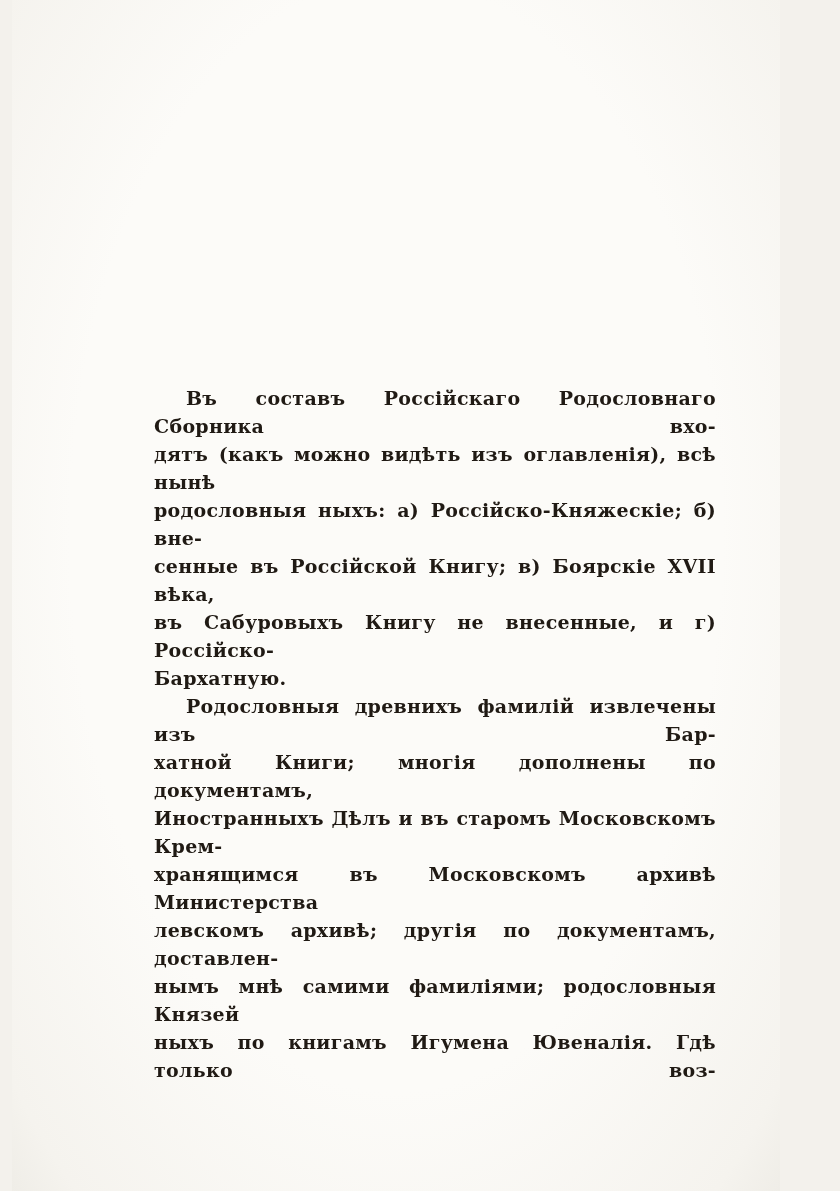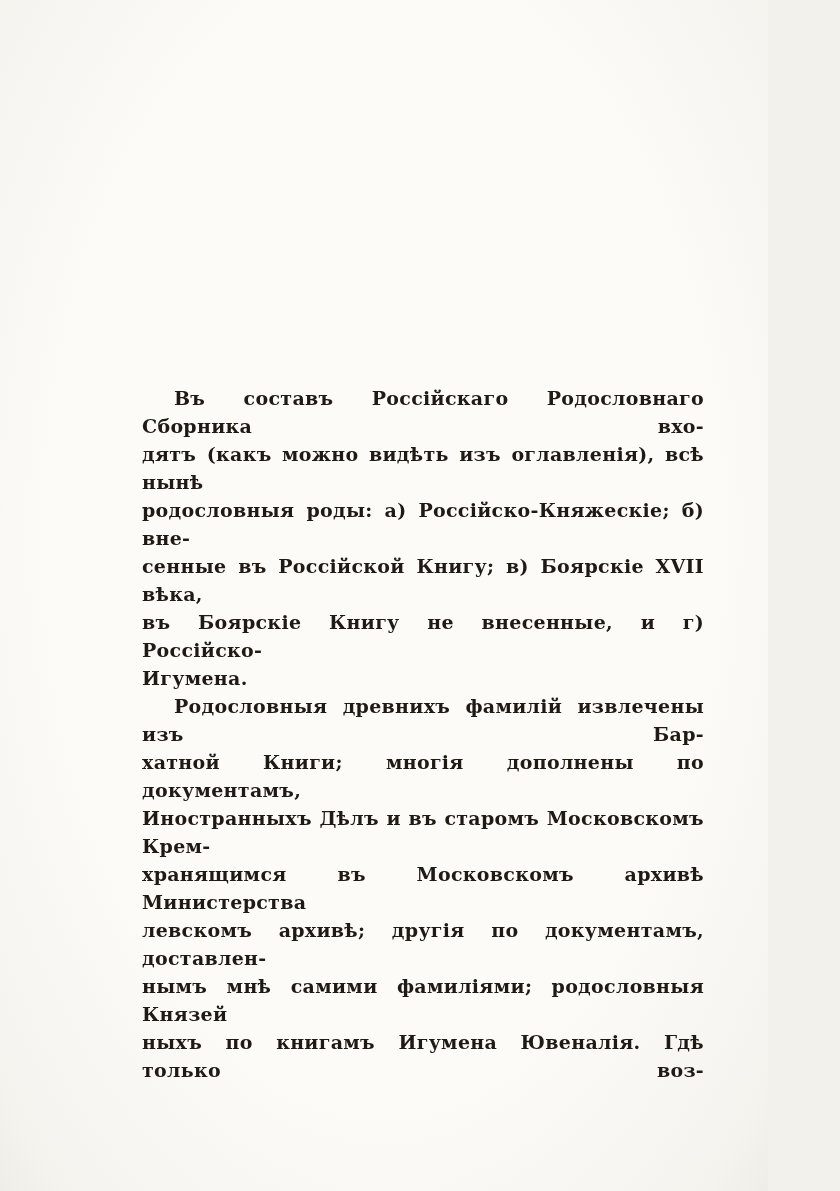--- a/index.html
+++ b/index.html
@@ -8,21 +8,21 @@
   }
   body {
     width: 840px;
     height: 1191px;
     overflow: hidden;
     background: #f3f1ec;
     font-family: "DejaVu Serif", "Liberation Serif", serif;
   }
   .page {
     position: absolute;
-    left: 0; top: 0;
+    left: 12px; top: 0;
     width: 768px;
     height: 1191px;
     background: radial-gradient(ellipse at 50% 45%, #fcfbf8 60%, #f5f3ee 92%, #efede7 100%);
   }
   .text-block {
     position: absolute;
     left: 142px;
     top: 384px;
     width: 562px;
     color: #201a14;
@@ -48,24 +48,24 @@
   }
 </style>
 </head>
 <body>
 
 <div class="page">
   <div class="text-block">
       <div class="paragraph indent">
         <div class="line"><span>Въ составъ Россійскаго Родословнаго Сборника вхо-</span></div>
         <div class="line"><span>дятъ (какъ можно видѣть изъ оглавленія), всѣ </span><span class="it">нынѣ</span></div>
-        <div class="line"><span class="it">родословныя</span><span> роды: </span><span class="it">а)</span><span> Россійско-Княжескіе; </span><span class="it">б)</span><span> вне-</span></div>
+        <div class="line"><span class="it">родословныя</span><span> ныхъ: </span><span class="it">а)</span><span> Россійско-Княжескіе; </span><span class="it">б)</span><span> вне-</span></div>
         <div class="line"><span>сенные въ Россійской Книгу; </span><span class="it">в)</span><span> Боярскіе XVII вѣка,</span></div>
-        <div class="line"><span>въ Боярскіе Книгу не внесенные, и </span><span class="it">г)</span><span> Россійско-</span></div>
-        <div class="line last"><span>Игумена.</span></div>
+        <div class="line"><span>въ Сабуровыхъ Книгу не внесенные, и </span><span class="it">г)</span><span> Россійско-</span></div>
+        <div class="line last"><span>Бархатную.</span></div>
       </div>
       <div class="paragraph indent">
         <div class="line"><span>Родословныя древнихъ фамилій извлечены изъ Бар-</span></div>
         <div class="line"><span>хатной Книги; многія дополнены по документамъ,</span></div>
         <div class="line"><span>Иностранныхъ Дѣлъ и въ старомъ Московскомъ Крем-</span></div>
         <div class="line"><span>хранящимся въ Московскомъ архивѣ Министерства</span></div>
         <div class="line"><span>левскомъ архивѣ; другія по документамъ, доставлен-</span></div>
         <div class="line"><span>нымъ мнѣ самими фамиліями; родословныя Князей</span></div>
         <div class="line"><span>ныхъ по книгамъ Игумена Ювеналія. Гдѣ только воз-</span></div>
       </div>

